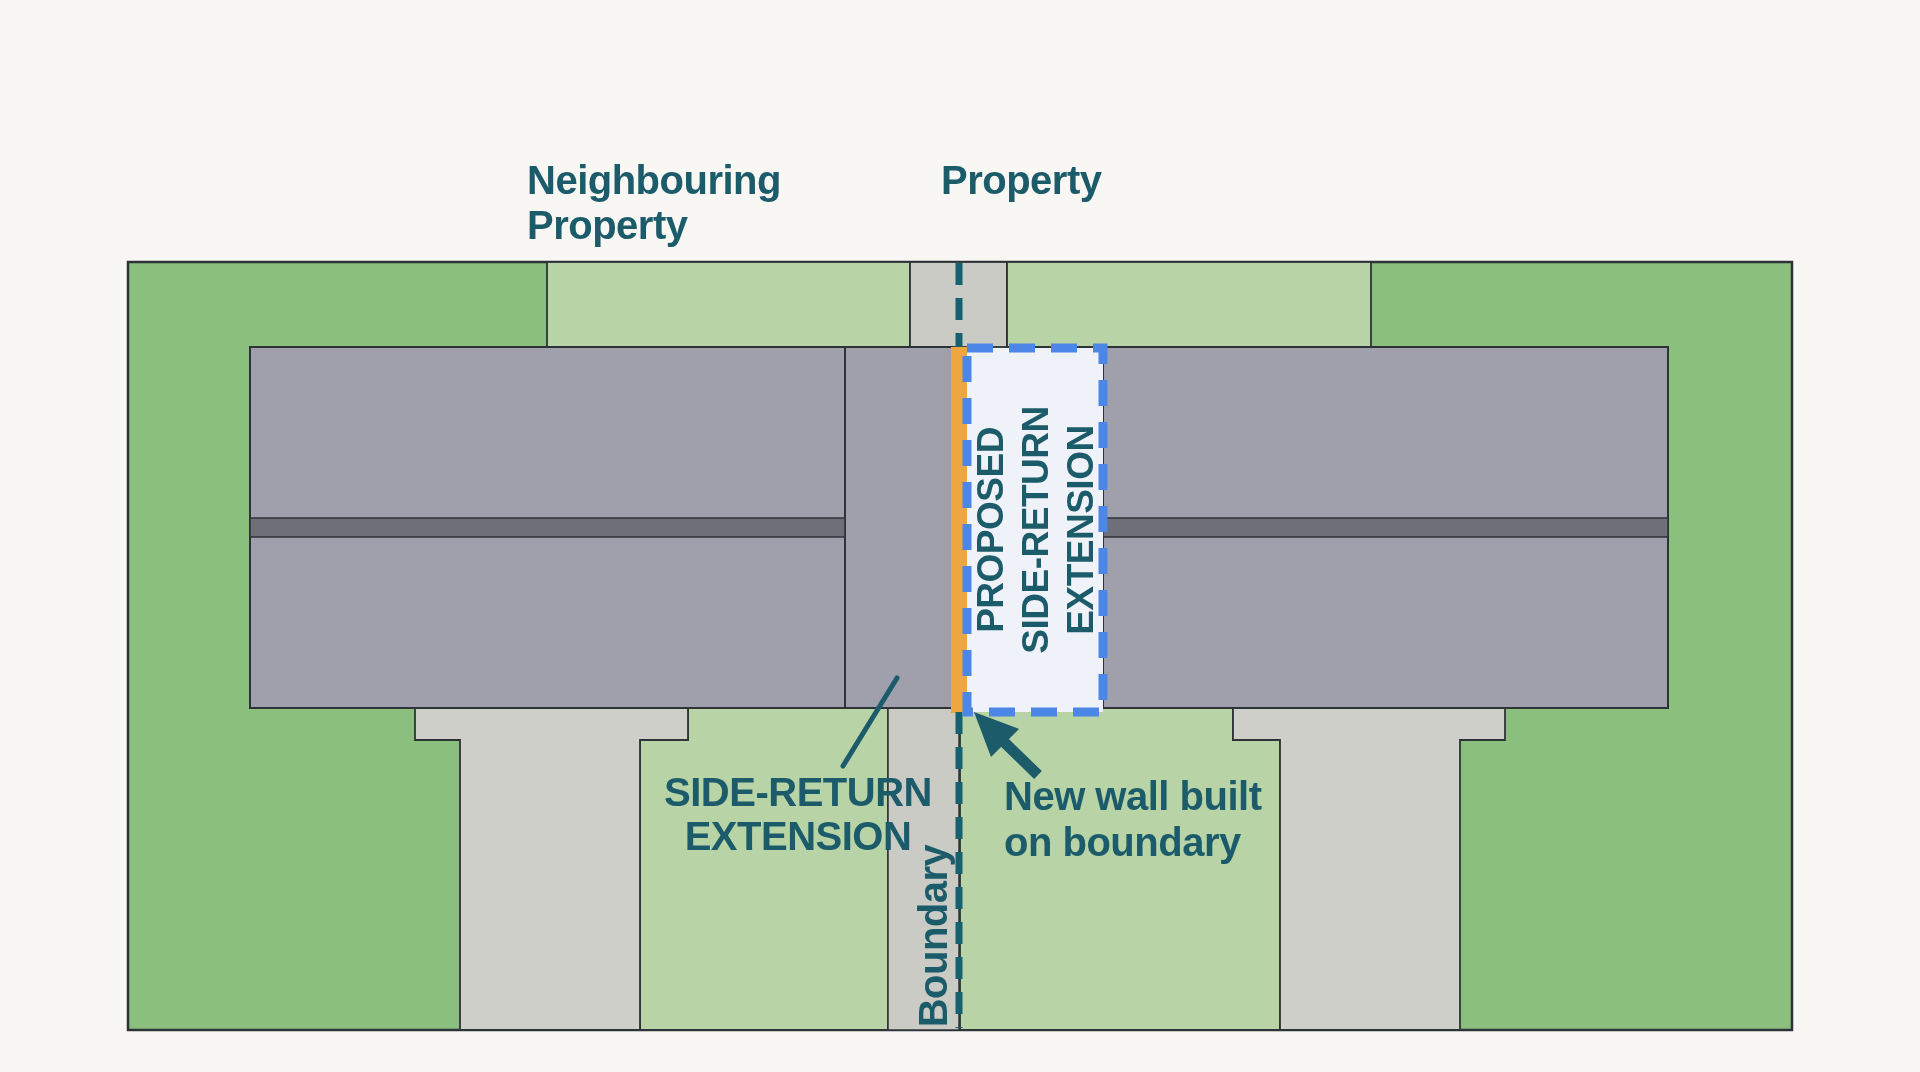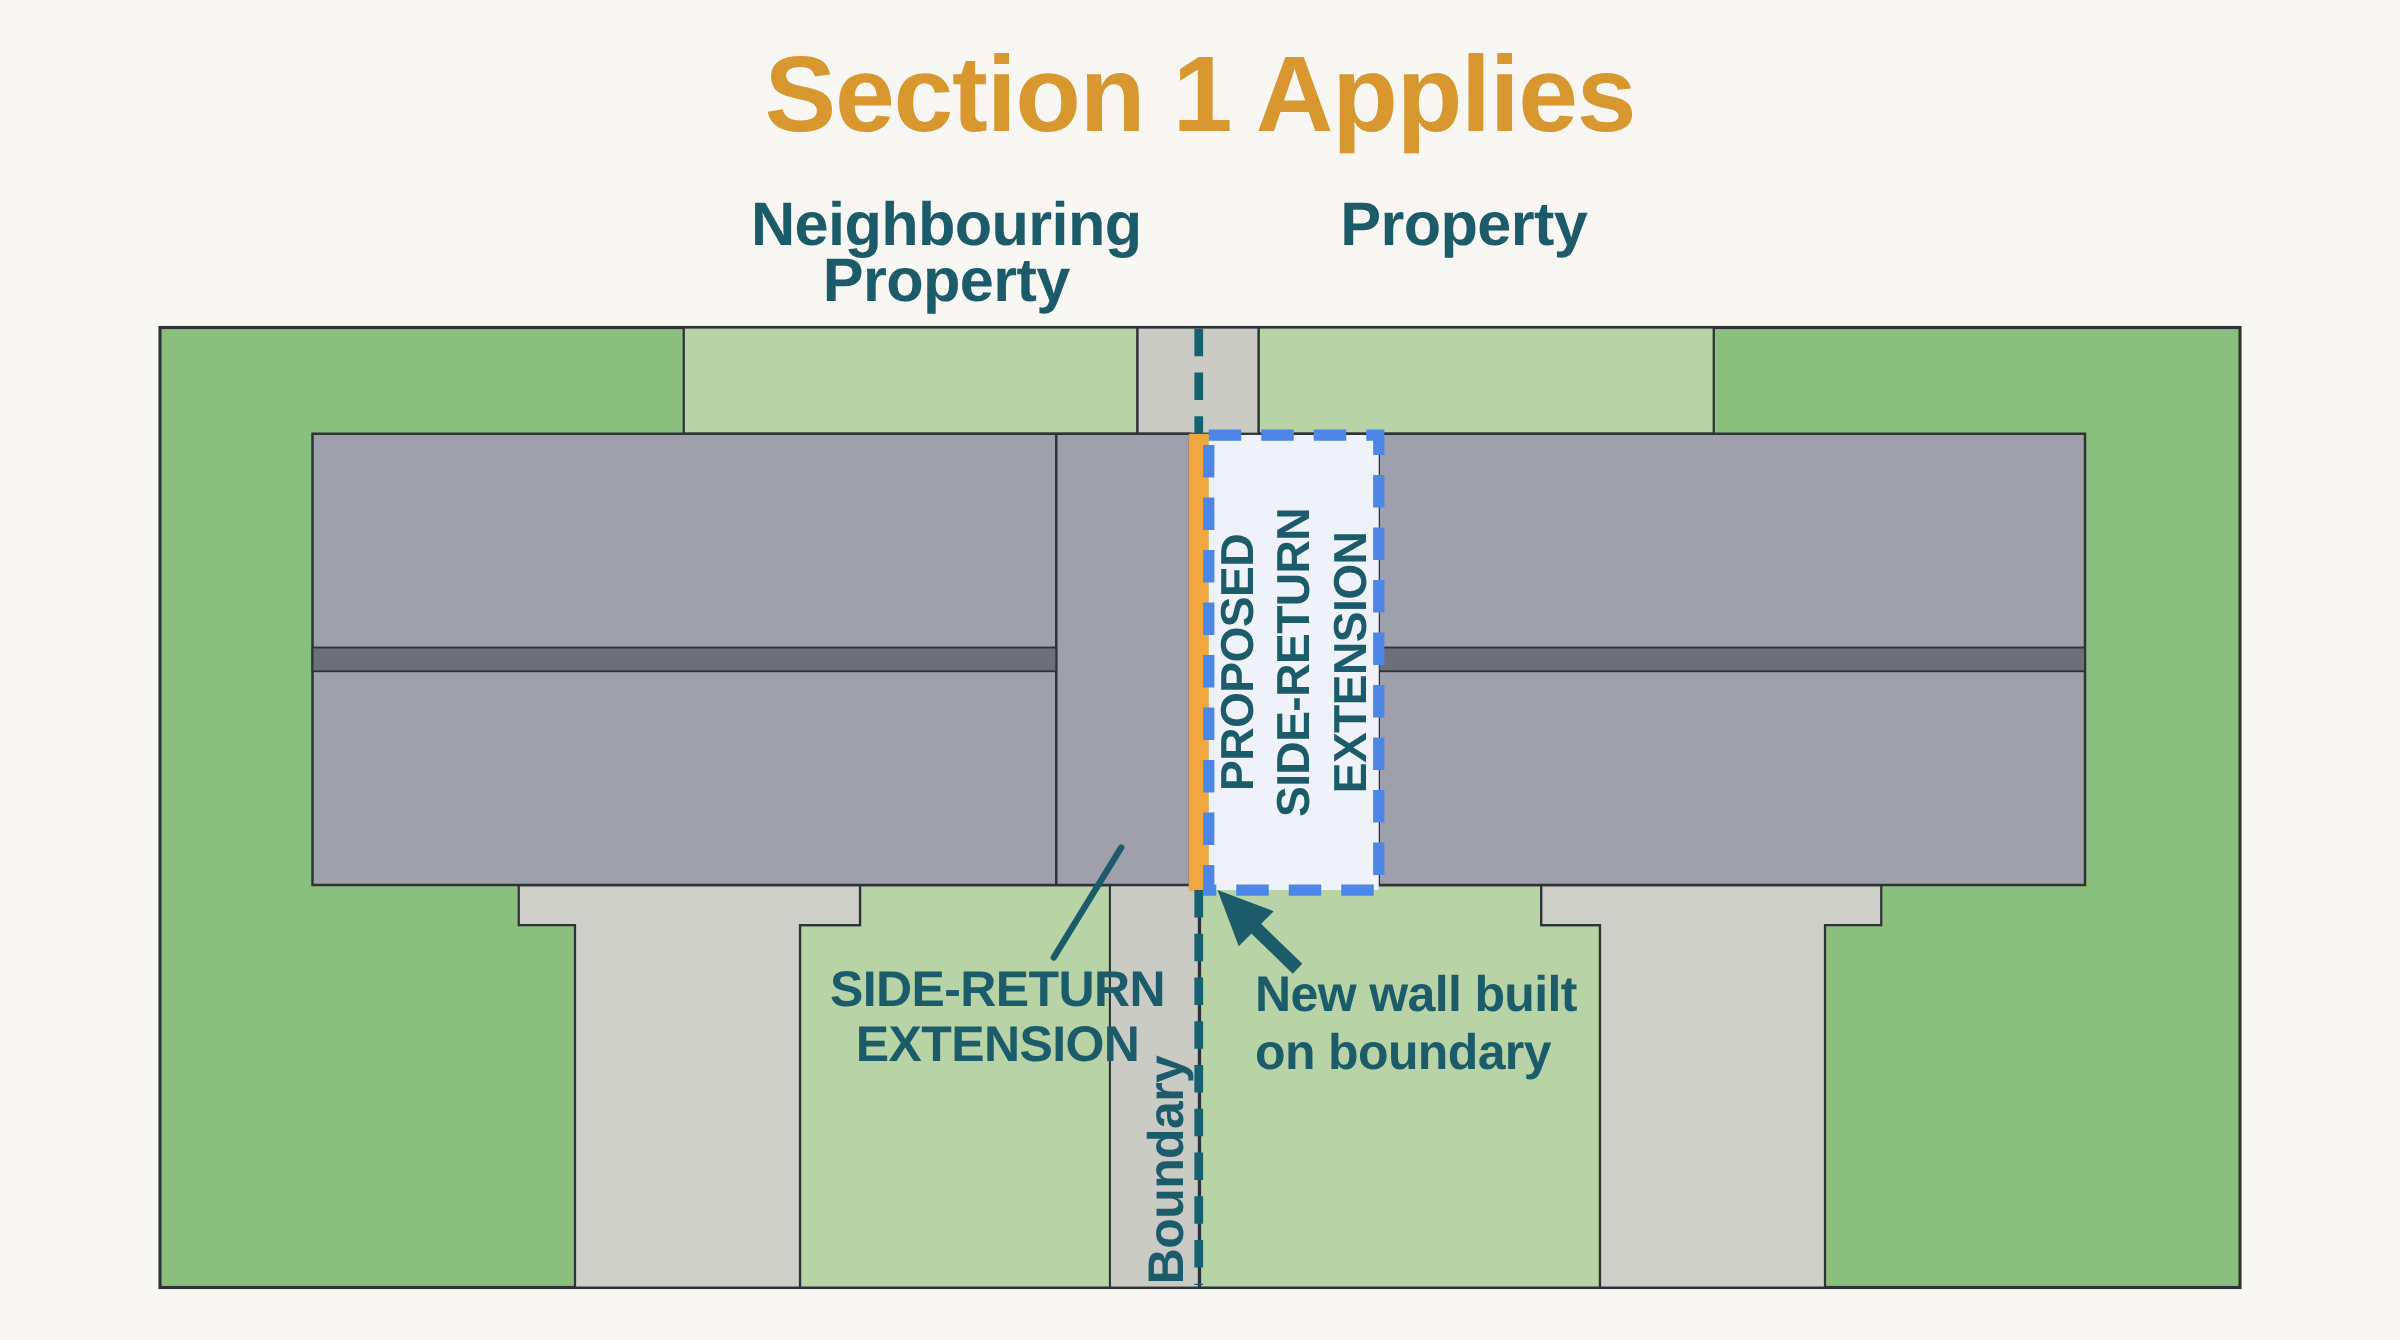--- a/index.html
+++ b/index.html
@@ -7,38 +7,37 @@
     position:relative;width:1920px;height:1072px;overflow:hidden;
     background:#F8F7F4;
     font-family:"Liberation Sans",sans-serif;
   }
   .title{
     position:absolute;left:0;top:24px;width:1920px;
     text-align:center;font-size:86px;line-height:104px;font-weight:bold;
     letter-spacing:-1px;color:#D8982F;
   }
   .prop-label{
-    position:absolute;top:158px;width:460px;text-align:center;
-    font-size:49px;line-height:45px;font-weight:bold;color:#1C5C6A;
+    position:absolute;top:158px;width:460px;text-align:left;
+    font-size:40px;line-height:45px;font-weight:bold;color:#1C5C6A;
     letter-spacing:-0.5px;
   }
   .prop-label.left{left:527px;}
   .prop-label.right{left:941px;}
   svg{position:absolute;left:0;top:0;}
   svg text{
     font-family:"Liberation Sans",sans-serif;font-weight:bold;
     fill:#1C5C6A;letter-spacing:-0.5px;
   }
 </style>
 </head>
 <body>
 
 <div class="canvas">
 
-  <div class="title">Section 1 Applies</div>
 
   <div class="prop-label left">
     <div>Neighbouring</div>
     <div>Property</div>
   </div>
 
   <div class="prop-label right">
     <div>Property</div>
   </div>
 

